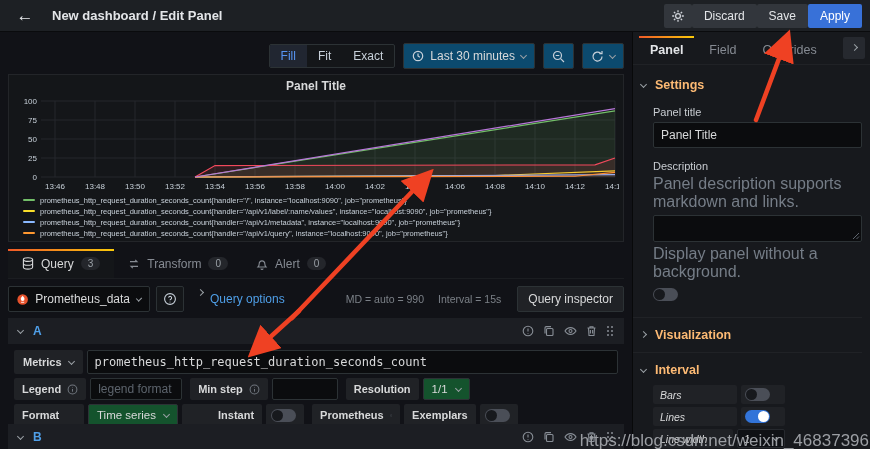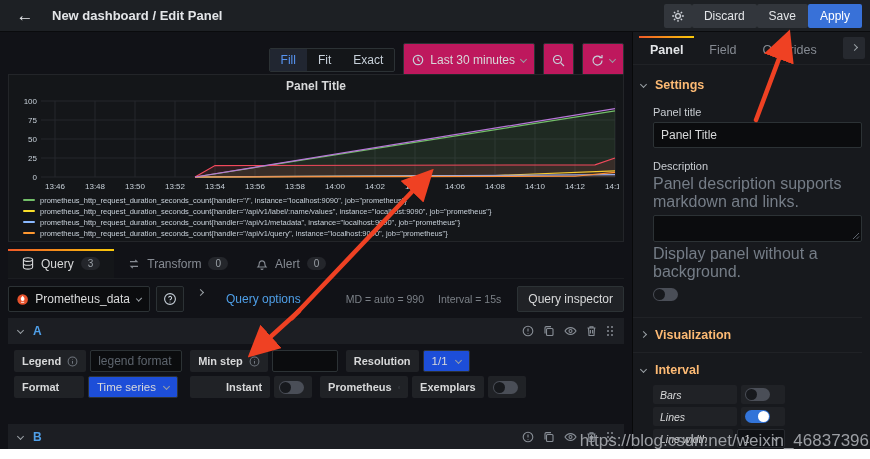--- a/index.html
+++ b/index.html
@@ -21,22 +21,22 @@
 
   
   .left { position:absolute; left:0; top:32px; width:632px; bottom:0; background:#111217; }
   .sb   { position:absolute; right:0; top:32px; width:238px; bottom:0; background:#17191d; border-left:1px solid #08090a; }
 
   
   .ltoolbar { position:absolute; top:11px; right:8px; display:flex; gap:8px; align-items:center; }
   .seg { display:flex; border:1px solid #2c3235; border-radius:2px; overflow:hidden; background:#141619; }
   .seg .segbtn { padding:4px 11px; font-size:12px; color:#c7d0d9; cursor:pointer; }
   .seg .segbtn.active { color:#5794f2; background:#212631; }
-  .toolbtn { height:26px; background:#be185d; border:1px solid #2c3235; border-radius:2px; color:#d8d9da;
-             font-size:12px; display:flex; align-items:center; gap:6px; padding:16px 8px; cursor:pointer; }
+  .toolbtn { height:26px; background:#0c4a6e; border:1px solid #2c3235; border-radius:2px; color:#d8d9da;
+             font-size:12px; display:flex; align-items:center; gap:6px; padding:8px 8px; cursor:pointer; }
   .chev { display:inline-block; width:5px; height:5px; border-right:1.4px solid #9aa0a6; border-bottom:1.4px solid #9aa0a6;
           transform:rotate(45deg); margin-top:-2px; }
   .chev.right { transform:rotate(-45deg); }
 
   
   .panel { position:absolute; left:8px; right:8px; top:42px; height:168px; background:#141619;
            border:1px solid #232529; }
   .panel-title { text-align:center; font-size:12px; font-weight:700; color:#d8d9da; padding-top:4px; }
   .chartwrap { position:absolute; left:6px; top:22px; }
   .legend { position:absolute; left:14px; top:120px; right:6px; }
@@ -52,41 +52,41 @@
   .qtab.active::before { content:""; position:absolute; left:0; right:0; top:0; height:2px;
                          background:linear-gradient(to right,#f05a28,#fbca0a); }
   .pill { background:#24262b; color:#9aa0a6; border-radius:9px; font-size:10px; padding:1px 7px; }
 
   
   .dsrow { position:absolute; left:8px; right:8px; top:254px; height:26px; display:flex; align-items:center; gap:6px; }
   .dspicker { height:26px; width:142px; background:#0b0c0e; border:1px solid #2c3235; border-radius:2px;
               display:flex; align-items:center; gap:7px; padding:0 8px; color:#d8d9da; font-size:12px; cursor:pointer; }
   .helpbtn { height:26px; width:28px; background:#141619; border:1px solid #2c3235; border-radius:2px;
              display:flex; align-items:center; justify-content:center; cursor:pointer; }
-  .qopts { display:flex; align-items:flex-start; gap:23px; margin-left:8px; cursor:pointer; }
+  .qopts { display:flex; align-items:flex-start; gap:7px; margin-left:8px; cursor:pointer; }
   .qopts .lbl { color:#4f9fe8; font-size:12px; }
   .dsinfo { margin-left:auto; display:flex; gap:14px; color:#7b8087; font-size:10.5px; }
   .qinspect { height:26px; background:#202226; border:1px solid #2c3235; border-radius:2px; color:#d8d9da;
               font-size:12px; display:flex; align-items:center; padding:0 10px; margin-left:10px; cursor:pointer; }
 
   
   .qcard { position:absolute; left:8px; right:8px; }
   .qhead { height:26px; background:#1c1e23; display:flex; align-items:center; padding:0 10px; gap:10px; }
   .refid { color:#4f9fe8; font-size:12px; font-weight:700; }
   .qicons { margin-left:auto; display:flex; gap:9px; align-items:center; }
   .qicons svg { display:block; cursor:pointer; }
   .qbody { padding:6px 6px 0 6px; }
   .frow { display:flex; gap:4px; margin-bottom:4px; align-items:center; }
   .lblbox { background:#202226; border-radius:2px; height:22px; display:flex; align-items:center; gap:6px;
             padding:0 8px; color:#d8d9da; font-size:11px; font-weight:700; white-space:nowrap; }
   .inpt { background:#0b0c0e; border:1px solid #2c3235; border-radius:2px; height:22px; color:#d8d9da;
           font-size:12px; padding:0 7px; outline:none; }
   .inpt.mono { font-family:"DejaVu Sans Mono", monospace; font-size:12px; }
   .inpt::placeholder { color:#5d646d; }
-  .selbox { background:#1d4ed8; border:1px solid #2c3235; border-radius:2px; height:22px; display:flex;
+  .selbox { background:#14532d; border:1px solid #2c3235; border-radius:2px; height:22px; display:flex;
             align-items:center; gap:8px; padding:0 8px; color:#d8d9da; font-size:11.5px; cursor:pointer; white-space:nowrap; }
   .togglebox { background:#202226; border-radius:2px; height:22px; width:38px; display:flex; align-items:center; padding:0 5px; }
   .tgl { width:25px; height:13px; border-radius:7px; background:#4a4e57; position:relative; cursor:pointer; flex:none; }
   .tgl::after { content:""; position:absolute; left:1px; top:1px; width:11px; height:11px; border-radius:50%; background:#17191d; }
   .tgl.on { background:#3274d9; }
   .tgl.on::after { left:auto; right:1px; background:#ffffff; }
   .metricsbox { background:#202226; border-radius:2px; height:24px; display:flex; align-items:center; gap:7px;
                 padding:0 9px; color:#d8d9da; font-size:11px; font-weight:700; cursor:pointer; }
   .qb-sliver { height:5px; width:52px; margin:3px 0 0 6px; background:#202226; border-radius:2px 2px 0 0; }
 
@@ -332,20 +332,27 @@
                 <circle cx="6" cy="2" r="1"></circle>
                 <circle cx="2" cy="6" r="1"></circle>
                 <circle cx="6" cy="6" r="1"></circle>
                 <circle cx="2" cy="10" r="1"></circle>
                 <circle cx="6" cy="10" r="1"></circle>
               </svg>
           </div>
         </div>
         <div class="qbody">
           <div class="frow">
+            <div class="metricsbox">
+              <span>Metrics</span>
+              <span class="chev"></span>
+            </div>
+            <input class="inpt mono" style="flex: 1 1 0%; height: 24px;" value="prometheus_http_request_duration_seconds_count">
+          </div>
+          <div class="frow">
             <div class="lblbox">
               <span>Legend</span>
               <svg width="11" height="11" viewBox="0 0 12 12" fill="none" stroke="#70767e" stroke-width="1.1">
                   <circle cx="6" cy="6" r="4.8"></circle>
                   <path d="M6 5.4v3"></path>
                   <circle cx="6" cy="3.6" r="0.5" fill="#70767e" stroke="none"></circle>
                 </svg>
             </div>
             <input class="inpt" style="width: 92px;" placeholder="legend format">
             <div class="lblbox" style="margin-left:4px;">
@@ -366,21 +373,21 @@
             </div>
           </div>
           <div class="frow">
             <div class="lblbox" style="width:70px;">
               <span>Format</span>
             </div>
             <div class="selbox">
               <span>Time series</span>
               <span class="chev"></span>
             </div>
-            <div class="lblbox" style="margin-left:8px;padding-left:36px;">
+            <div class="lblbox" style="margin-left:0;padding-left:36px;">
               <span>Instant</span>
             </div>
             <div class="togglebox">
               <span class="tgl"></span>
             </div>
             <div class="lblbox" style="margin-left:4px;width:88px;justify-content:space-between;">
               <span>Prometheus</span>
               <svg width="11" height="11" viewBox="0 0 12 12" fill="none" stroke="#70767e" stroke-width="1.1">
                   <circle cx="6" cy="6" r="4.8"></circle>
                   <path d="M6 5.4v3"></path>

